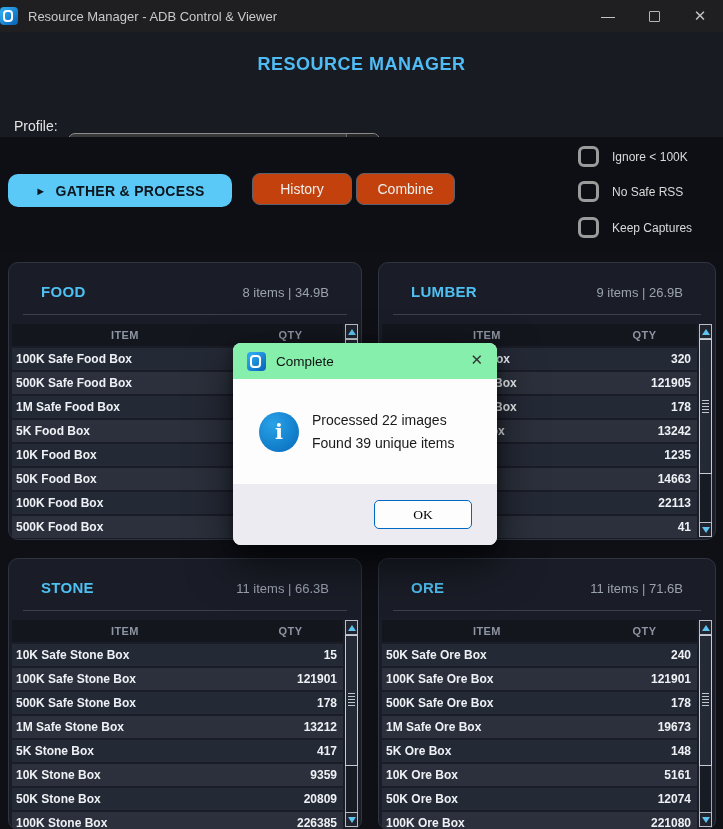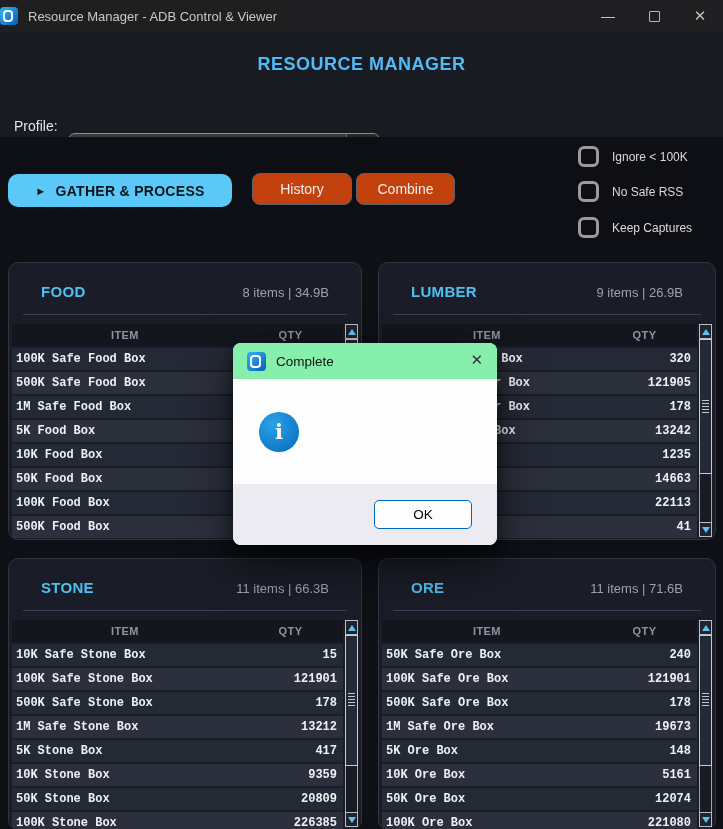--- a/index.html
+++ b/index.html
@@ -87,21 +87,21 @@
   .tablewrap { position:absolute; left:3px; right:3px; top:61px; bottom:2px; }
   .tcontent { margin-right:15px; }
   .thead {
     display:flex; height:22px; margin-bottom:2px; background:#14161e;
     align-items:center; color:#8d95a2; font-size:11px; font-weight:bold; letter-spacing:.4px;
   }
   .th-item { flex:1; text-align:center; }
   .th-qty { width:105px; text-align:center; }
   .trow {
     display:flex; height:22px; margin-bottom:2px; align-items:center; padding:0 4px;
-    font-family:Liberation Mono, monospace; font-weight:bold; font-size:12px; color:#eef1f4;
+    font-family:Liberation Sans, sans-serif; font-weight:bold; font-size:12px; color:#eef1f4;
   }
   .trow.odd  { background:#242936; }
   .trow.even { background:#2b303c; }
   .titem { flex:1; white-space:nowrap; overflow:hidden; }
   .tqty { width:105px; text-align:right; padding-right:2px; }
 
   
   .sb { position:absolute; right:0; top:0; bottom:0; width:13px; }
   .sb-btn {
     position:absolute; left:0; right:0; height:15px; background:#20242e;
@@ -139,21 +139,21 @@
     width:40px; height:40px; border-radius:50%; flex:0 0 auto;
     background:radial-gradient(circle at 35% 30%, #2aa2e8, #0e78c6 75%);
     display:flex; align-items:center; justify-content:center;
     color:#fff; font-size:21px; font-weight:bold; font-family:"DejaVu Serif", serif;
   }
   .dlg-msg { margin-left:13px; color:#1b1b1b; font-size:14px; line-height:23px; }
   .dlg-footer { height:61px; background:#ecebf1; position:relative; }
   .dlg-ok {
     position:absolute; right:25px; top:16px; width:98px; height:29px;
     background:#fdfdfe; border:1px solid #0067c0; border-radius:5px;
-    color:#000; font-size:13.5px; font-family:Liberation Sans, sans-serif;
+    color:#000; font-size:13.5px; font-family:Liberation Serif, serif;
   }
 </style>
 </head>
 <body>
 
 <div class="titlebar">
   <span class="appicon"></span>
   <span class="titlebar-text">Resource Manager - ADB Control &amp; Viewer</span>
   <div class="win-controls">
     <span class="wc">—</span>
@@ -450,17 +450,21 @@
 <div class="dialog">
   <div class="dlg-title">
     <span class="appicon sm"></span>
     <span class="dlg-title-text">Complete</span>
     <span class="dlg-close">✕</span>
   </div>
   <div class="dlg-body">
     <div class="info-icon">
         <span>i</span>
       </div>
+    <div class="dlg-msg">
+      <div>Processed 22 images</div>
+      <div>Found 39 unique items</div>
+    </div>
   </div>
   <div class="dlg-footer">
     <button class="dlg-ok">OK</button>
   </div>
 </div>
 
 </body></html>

